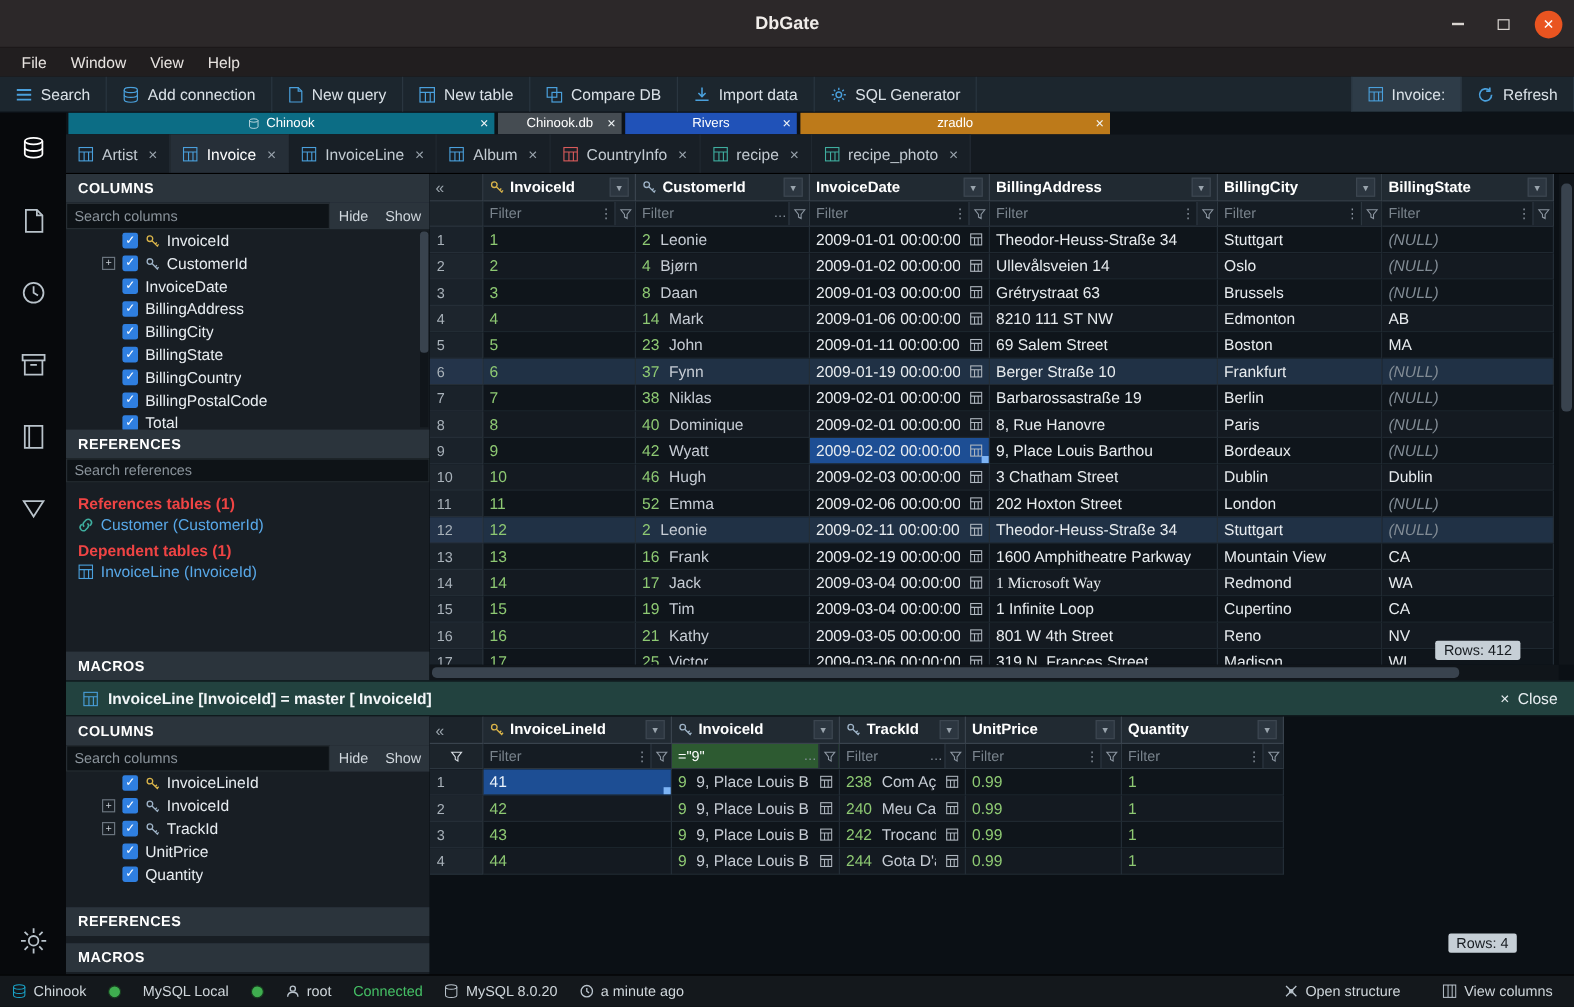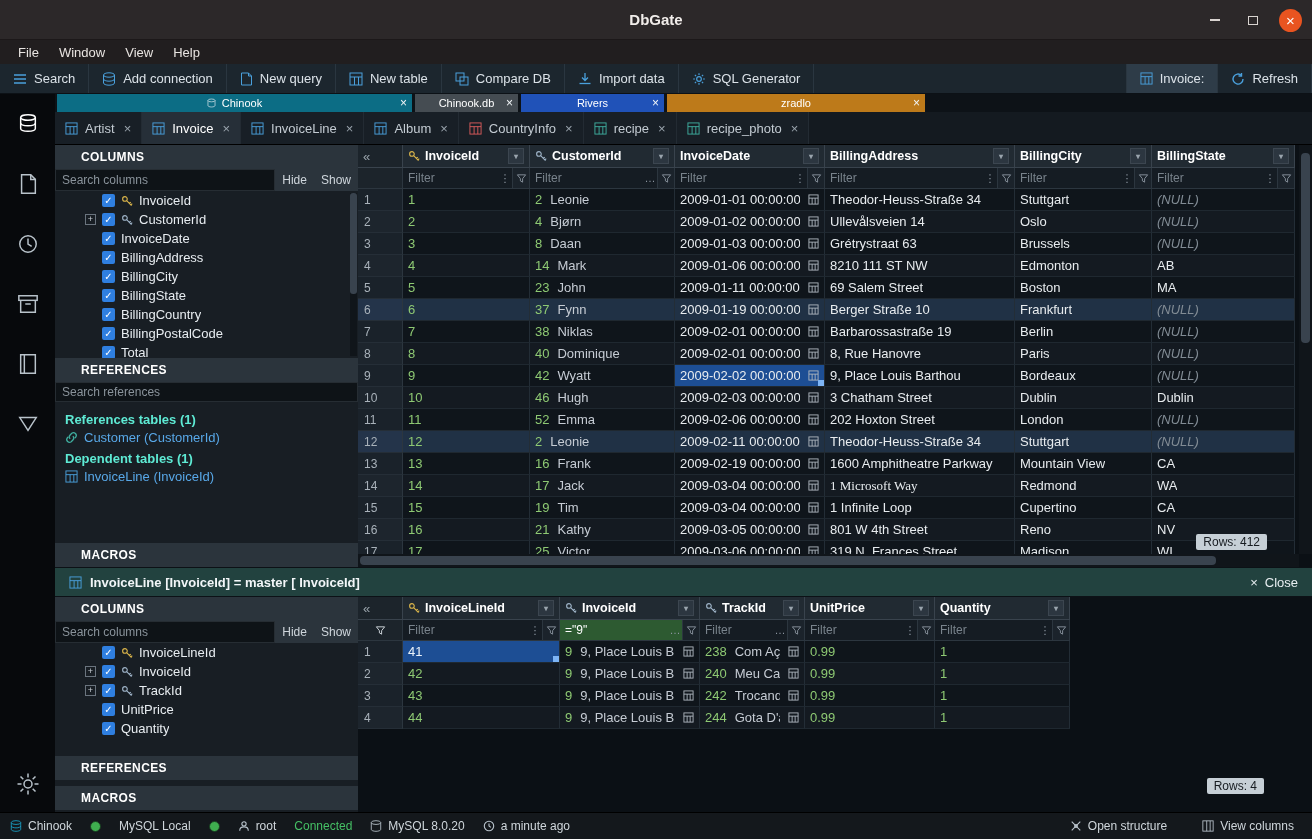--- a/index.html
+++ b/index.html
@@ -77,21 +77,21 @@
     display:flex;flex-direction:column;align-items:center;}
   .rail-btn{width:55px;height:60px;display:flex;align-items:center;justify-content:center;color:#b9c3cb;}
   .rail-btn.active{color:#ffffff;}
   .rail-btn.rail-bottom{margin-top:auto;height:56px;}
 
   
   .panel{position:absolute;left:55px;width:303px;background:#181e24;display:flex;flex-direction:column;}
   .panel-top{top:145px;height:422px;}
   .panel-bottom{top:597px;height:215px;}
   .sec-head{height:24px;background:#2b343c;color:#fff;font-weight:bold;font-size:12px;
-    letter-spacing:.4px;display:flex;align-items:center;padding:0 26px;flex:none;}
+    letter-spacing:.4px;display:flex;align-items:center;padding:0 10px;flex:none;}
   .search-row{height:22px;display:flex;flex:none;background:#2b343c;}
   .search-input{flex:1;background:#0e1317;border:1px solid #262d33;color:#f0abfc;
     font-family:"Liberation Sans", sans-serif;font-size:12px;padding:0 6px;outline:none;}
   .search-input::placeholder{color:#8a939b;}
   .mini-btn{padding:0 7px;display:flex;align-items:center;color:#cfd6dc;font-size:12px;}
   .search-full{height:20px;flex:none;display:flex;}
   .col-list{position:relative;overflow:hidden;flex:none;}
   .panel-top .col-list{height:167px;}
   .panel-bottom .col-list{height:97px;}
   .col-item{height:19px;display:flex;align-items:center;gap:6px;padding-left:30px;}
@@ -100,21 +100,21 @@
   .exp.spacer{border:none;}
   .cb{width:13px;height:13px;background:var(--checkbox-blue);border-radius:2px;color:#fff;
     font-size:10px;line-height:13px;text-align:center;flex:none;}
   .keyicon{display:flex;flex:none;}
   .keyicon.pk{color:#d9b44a;}
   .keyicon.fk{color:#9fb4c8;}
   .col-label{color:#e8edf1;overflow:hidden;white-space:nowrap;}
   .list-scrollbar{position:absolute;right:1px;top:2px;bottom:2px;width:7px;background:#10151a;}
   .list-thumb{position:absolute;top:0;width:7px;height:62%;background:#39434e;border-radius:3px;}
   .refs{flex:1;padding:6px 10px;overflow:hidden;}
-  .ref-title{font-weight:bold;color:#5eead4;margin:4px 0 3px;}
+  .ref-title{font-weight:bold;color:#ef4444;margin:4px 0 3px;}
   .ref-link{display:flex;align-items:center;gap:6px;color:var(--link-blue);margin:3px 0 6px;}
   .ref-ico.chain{color:#3fae9f;display:flex;}
   .ref-ico.tbl{color:var(--accent-blue);display:flex;}
   .panel-bottom .bottom-heads{margin-top:auto;display:flex;flex-direction:column;gap:6px;padding-bottom:2px;}
 
   
   .detail-bar{position:absolute;left:55px;top:567px;width:1257px;height:30px;background:var(--detail-bar-teal);
     display:flex;align-items:center;padding:0 14px;gap:8px;border-top:1px solid #0c1116;border-bottom:1px solid #0c1116;}
   .detail-title{font-weight:bold;color:#f2f6f8;font-size:13px;}
   .detail-ico{color:var(--accent-blue);display:flex;}

